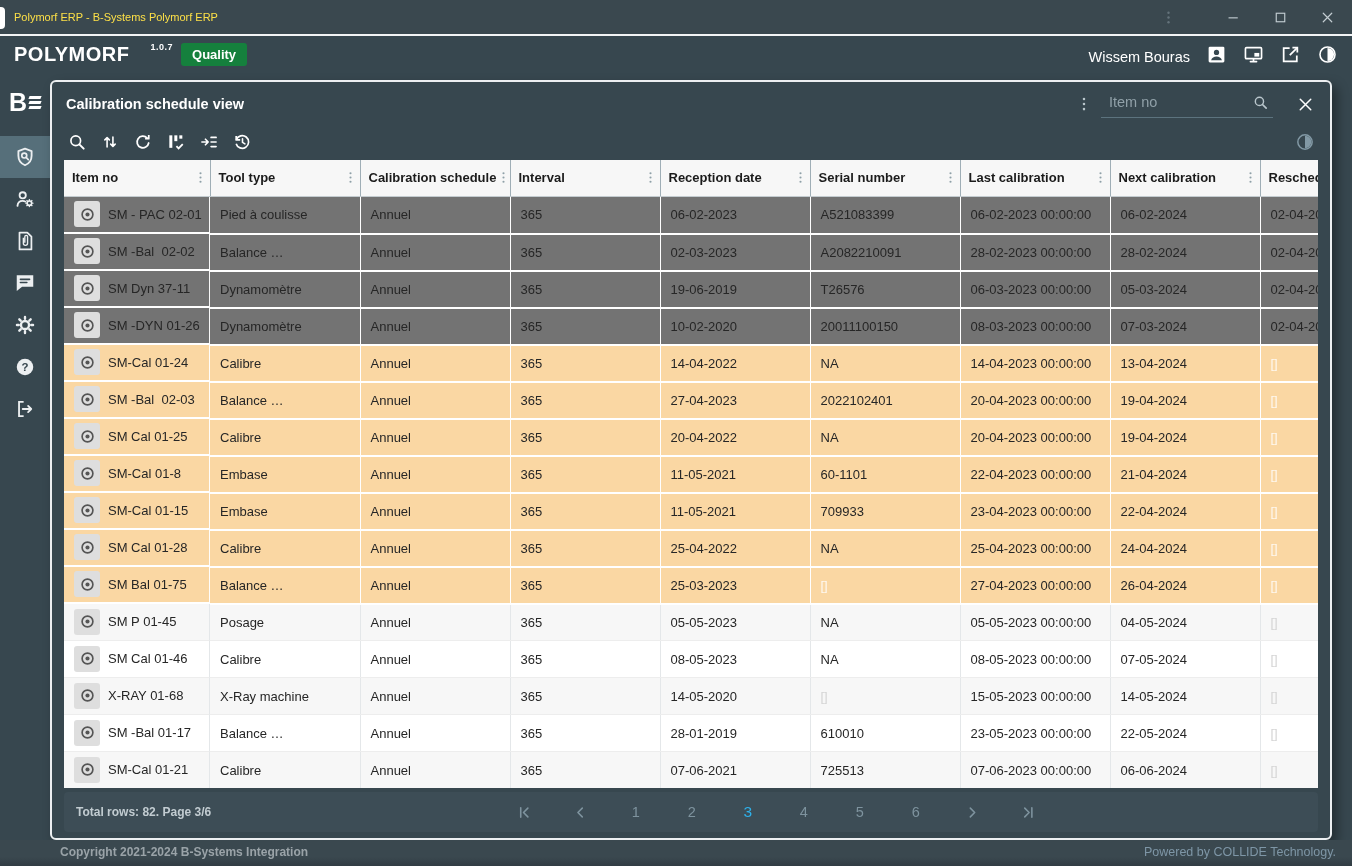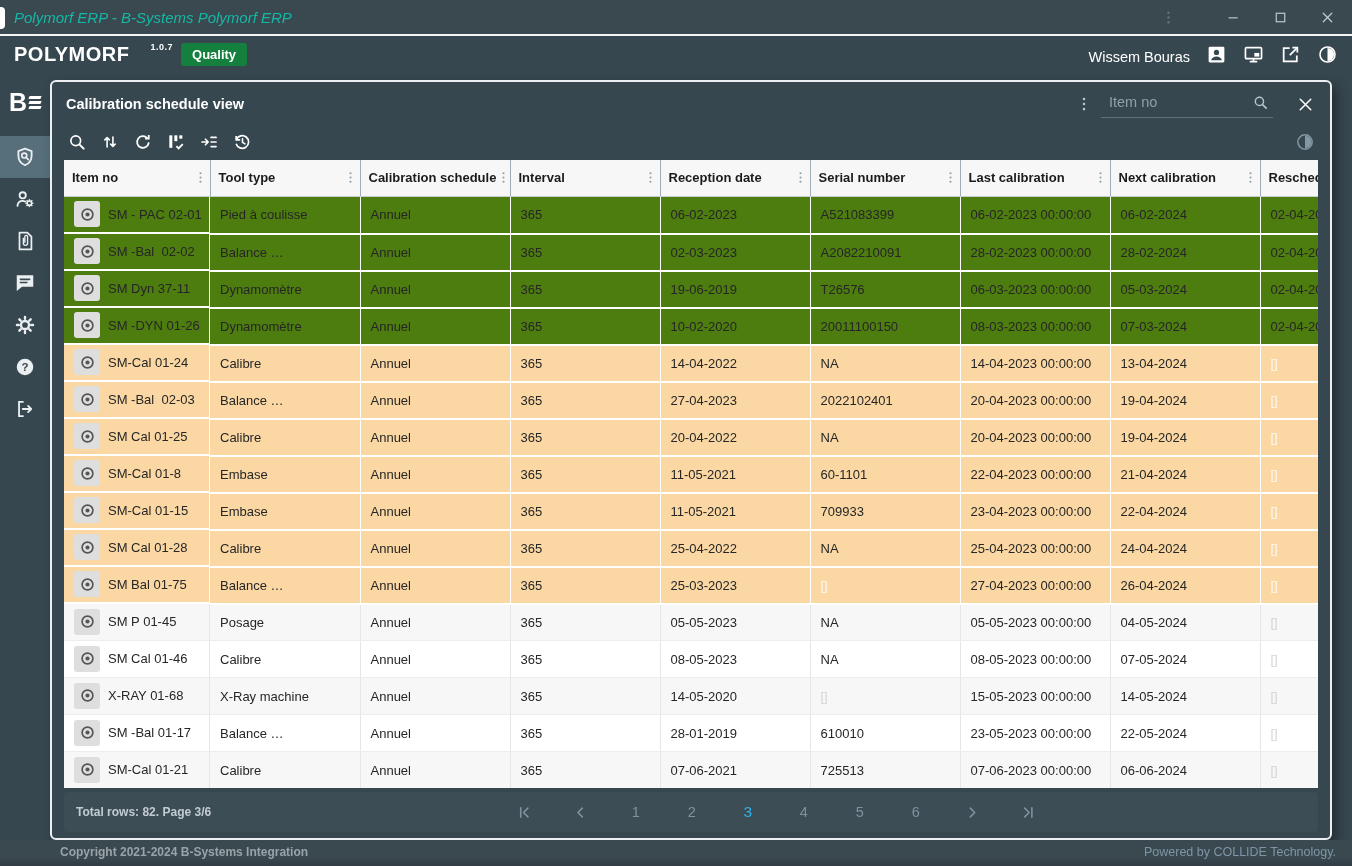--- a/index.html
+++ b/index.html
@@ -5,21 +5,21 @@
   * { margin:0; padding:0; box-sizing:border-box; }
   html,body { width:1352px; height:866px; overflow:hidden; background:#263238;
               font-family:"Liberation Sans", sans-serif; }
   .window { width:1352px; height:866px; display:flex; flex-direction:column; background:#37474F; }
 
   
   .titlebar { height:36px; background:#3A484F; border-bottom:2px solid #F2F4F5;
               display:flex; align-items:center; padding:0 16px 0 14px; position:relative; }
   .edge-pill { position:absolute; left:0; top:7px; width:5px; height:22px; background:#fff;
                border-radius:0 4px 4px 0; }
-  .titlebar-text { color:#14b8a6; font-size:15px;font-style:italic; }
+  .titlebar-text { color:#fde047; font-size:11px; }
   .titlebar-controls { margin-left:auto; display:flex; align-items:center; gap:30px; }
   .win-btn { cursor:default; color:#C3CDD2; }
   .win-btn .ic { width:17px; height:17px; }
   .win-btn.menu { color:#64737B; margin-right:18px; }
 
   
   .appheader { height:36px; background:#37474F; display:flex; align-items:center; padding:0 14px; }
   .brand { color:#fff; font-weight:bold; font-size:20px; letter-spacing:.5px; }
   .ver { font-size:9px; font-weight:bold; margin-left:21px; vertical-align:top; position:relative; top:-1px; }
   .badge { margin-left:8px; background:#15803d; color:#fff; font-size:13px; font-weight:bold;
@@ -75,21 +75,21 @@
   .table-area { margin:0 12px; background:#fff; height:628px; overflow:hidden; }
   table { border-collapse:collapse; table-layout:fixed; width:1346px; }
   thead th { height:36px; background:#F7F7F7; border-right:1px solid #9FAEB6; border-bottom:1px solid #C4CCD0;
              font-size:13px; font-weight:bold; color:#1B1B1B; text-align:left; padding:0 2px 0 8px;
              white-space:nowrap; overflow:hidden; }
   thead th .th-inner { display:flex; align-items:center; justify-content:space-between; }
   .th-kebab { color:#8FA0A8; flex-shrink:0; }
   .th-kebab .ic { width:15px; height:15px; }
   tbody td { height:37px; font-size:13px; color:#262626; padding:0 4px 0 10px;
              white-space:pre; overflow:hidden; }
-  tr.overdue td { background:#4d7c0f; border-right:1px solid rgba(255,255,255,.95); border-bottom:2px solid #FFF; }
+  tr.overdue td { background:#737373; border-right:1px solid rgba(255,255,255,.95); border-bottom:2px solid #FFF; }
   tr.due td     { background:#FAD7A3; border-right:1px solid rgba(255,255,255,.95); border-bottom:2px solid #FFF; }
   tr.normal td  { background:#FFF; border-right:1px solid #E4E7E9; border-bottom:1px solid #EDEDED; }
   tr.normal.alt td { background:#F7F7F7; }
   td.first { display:flex; align-items:center; gap:8px; }
   .radio-btn { width:26px; height:26px; background:#DEDEDE; border-radius:3px; flex-shrink:0;
                display:flex; align-items:center; justify-content:center; color:#555; cursor:pointer; }
   .radio-btn .ic { width:19px; height:19px; }
   tr.overdue .muted, tr.due .muted { color:rgba(255,255,255,.85); }
   tr.normal .muted { color:#D4D4D4; }
 

